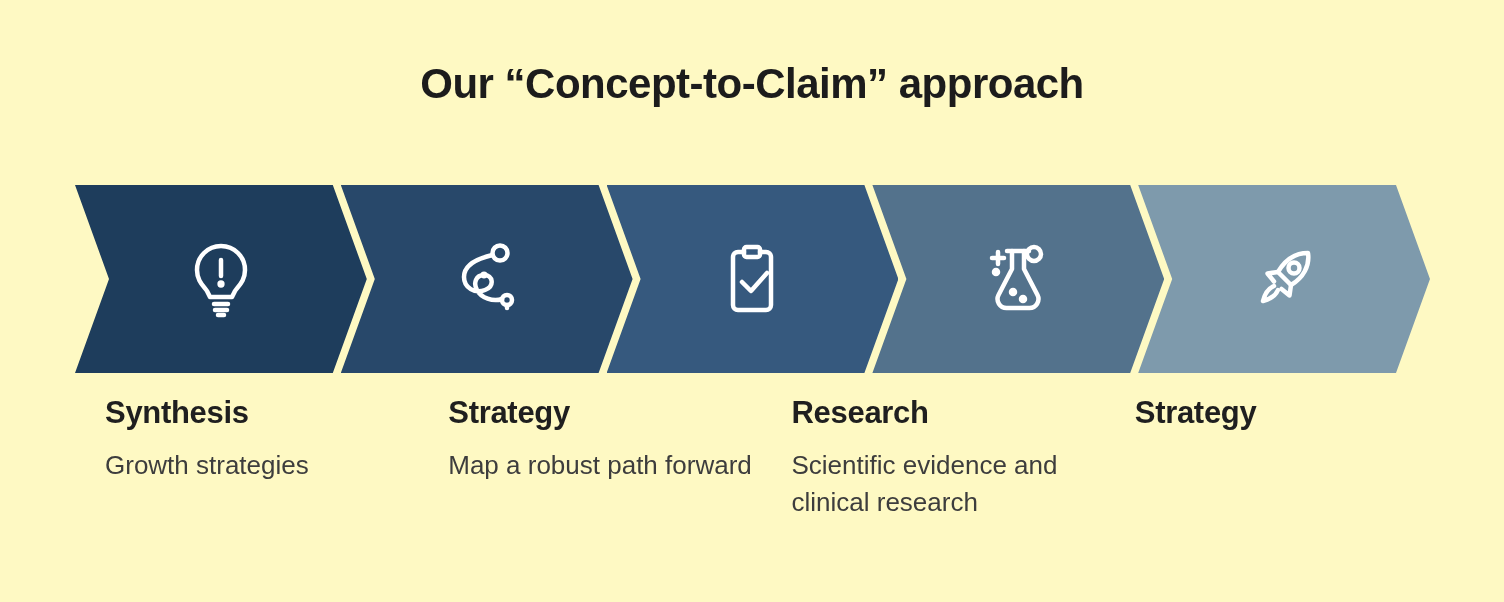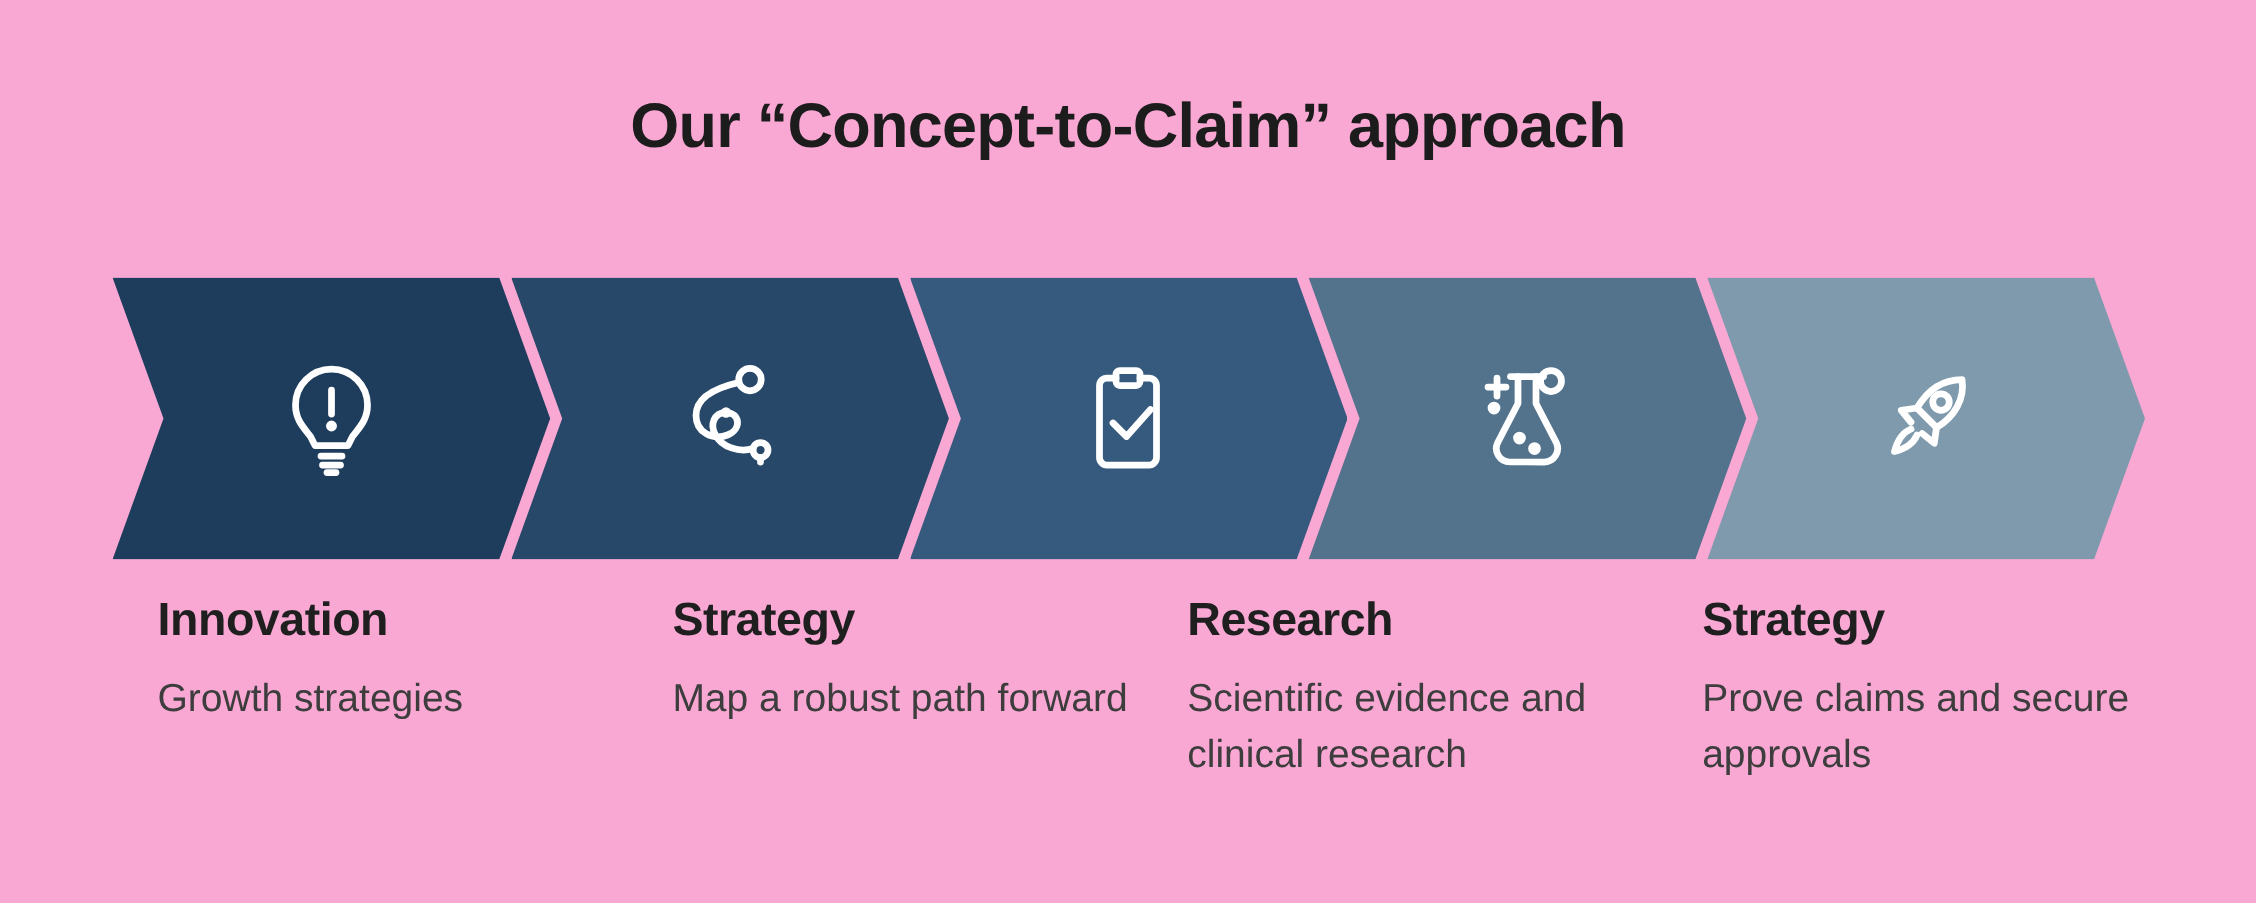--- a/index.html
+++ b/index.html
@@ -7,21 +7,21 @@
     width: 1504px;
     height: 602px;
     background: #ffffff;
     font-family: "Liberation Sans", sans-serif;
     overflow: hidden;
   }
   .page {
     width: 1504px;
     height: 602px;
     position: relative;
-    background: #f9a8d4;
+    background: #fef9c3;
   }
   .title {
     text-align: center;
     font-size: 42px;
     font-weight: 800;
     color: #1c1c1c;
     letter-spacing: -0.5px;
     padding-top: 60px;
   }
   .flow {
@@ -143,35 +143,34 @@
           <path d="M40 57 c -6 2.5 -9.5 9 -11 15 6 -1.5 12.5 -5 15 -11"></path>
         </svg>
       </span>
     </div>
 
   </div>
 
   <div class="labels">
 
     <div class="label-col">
-      <div class="step-label">Innovation</div>
+      <div class="step-label">Synthesis</div>
       <div class="step-desc">Growth strategies</div>
     </div>
 
     <div class="label-col">
       <div class="step-label">Strategy</div>
       <div class="step-desc">Map a robust path forward</div>
     </div>
 
     <div class="label-col">
       <div class="step-label">Research</div>
       <div class="step-desc">Scientific evidence and clinical research</div>
     </div>
 
     <div class="label-col">
       <div class="step-label">Strategy</div>
-      <div class="step-desc">Prove claims and secure approvals</div>
     </div>
 
 
   </div>
 
 </div>
 
 </body></html>

